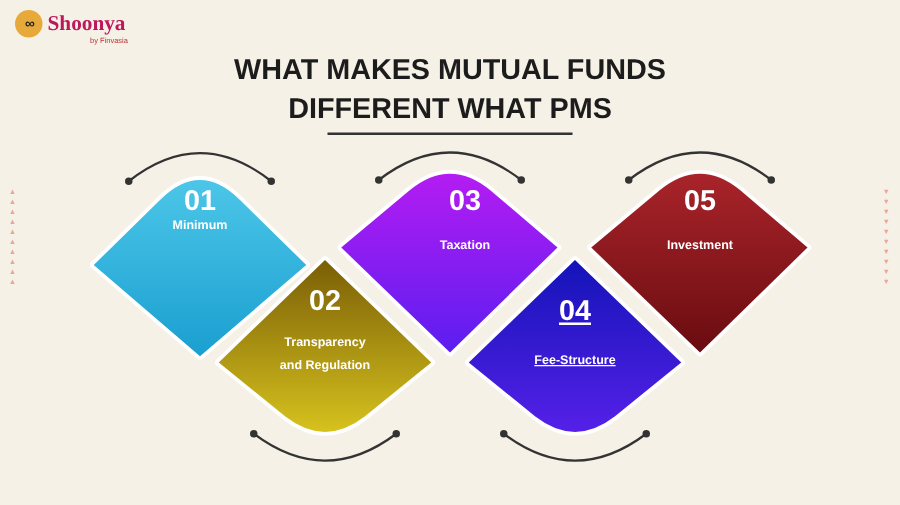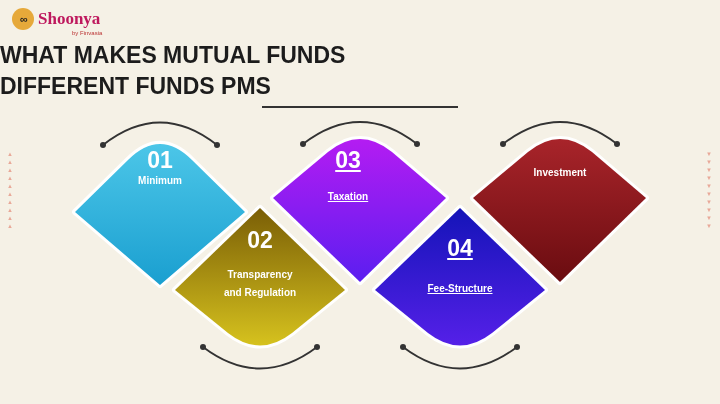--- a/index.html
+++ b/index.html
@@ -12,21 +12,21 @@
   .canvas { position: absolute; left: 0; top: 0; width: 720px; height: 404px; }
   .logo { position: absolute; left: 12px; top: 8px; display: flex; align-items: center; }
   .logo-badge {
     width: 22px; height: 22px; border-radius: 50%;
     background: #e6a93a; display: flex; align-items: center; justify-content: center;
     color: #222; font-weight: bold; font-size: 11px; letter-spacing: -2px;
   }
   .logo-text { margin-left: 4px; font-weight: bold; font-size: 17px; color: #be185d; font-family: Liberation Serif, serif; }
   .logo-sub { position: absolute; left: 72px; top: 30px; font-size: 6px; color: #b33; }
   .title {
-    position: absolute; left: 0; width: 720px; 
+    position: absolute; left: 0; width: 720px; text-align: center;
     font-weight: bold; color: #1c1c1c; font-size: 23px; line-height: 30px;
   }
   .title.l1 { top: 40px; }
   .title.l2 { top: 71px; }
   .underline { position: absolute; left: 262px; top: 106px; width: 196px; height: 2px; background: #333; }
   .card-label {
     position: absolute; text-align: center; color: #fff; font-weight: bold;
   }
   .card-num { font-size: 23px; line-height: 24px; }
   .card-text { font-size: 10px; line-height: 18px; }
@@ -37,21 +37,21 @@
 
 <div class="canvas">
 
   <div class="logo">
     <div class="logo-badge">∞</div>
     <div class="logo-text">Shoonya</div>
   </div>
   <div class="logo-sub">by Finvasia</div>
 
   <div class="title l1">WHAT MAKES MUTUAL FUNDS</div>
-  <div class="title l2">DIFFERENT FUNDS PMS</div>
+  <div class="title l2">DIFFERENT WHAT PMS</div>
   <div class="underline"></div>
 
   <svg width="720" height="404" style="position:absolute;left:0;top:0">
     <defs>
       <linearGradient id="g1" x1="0" y1="0" x2="0" y2="1">
           <stop offset="0" stop-color="#4cc6e8"></stop>
           <stop offset="1" stop-color="#1a9fd0"></stop>
         </linearGradient>
       <linearGradient id="g2" x1="0" y1="0" x2="0" y2="1">
           <stop offset="0" stop-color="#7a5e06"></stop>
@@ -117,33 +117,34 @@
     <div class="card-text">Minimum</div>
   </div>
 
   <div class="card-label" style="left:190px;top:228px;width:140px;">
     <div class="card-num">02</div>
     <div style="height:14px"></div>
     <div class="card-text">Transparency</div>
     <div class="card-text">and Regulation</div>
   </div>
 
-  <div class="card-label" style="left:288px;top:148px;width:120px;text-decoration:underline;">
+  <div class="card-label" style="left:312px;top:148px;width:120px;">
     <div class="card-num">03</div>
     <div style="height:16px"></div>
     <div class="card-text">Taxation</div>
   </div>
 
   <div class="card-label" style="left:390px;top:236px;width:140px;text-decoration:underline;">
     <div class="card-num">04</div>
     <div style="height:20px"></div>
     <div class="card-text">Fee-Structure</div>
   </div>
 
   <div class="card-label" style="left:500px;top:148px;width:120px;">
+    <div class="card-num">05</div>
     <div style="height:16px"></div>
     <div class="card-text">Investment</div>
   </div>
 
   <div class="dots" style="left:7px;top:150px;color:#e8a898;">
     <div>▲</div>
     <div>▲</div>
     <div>▲</div>
     <div>▲</div>
     <div>▲</div>

